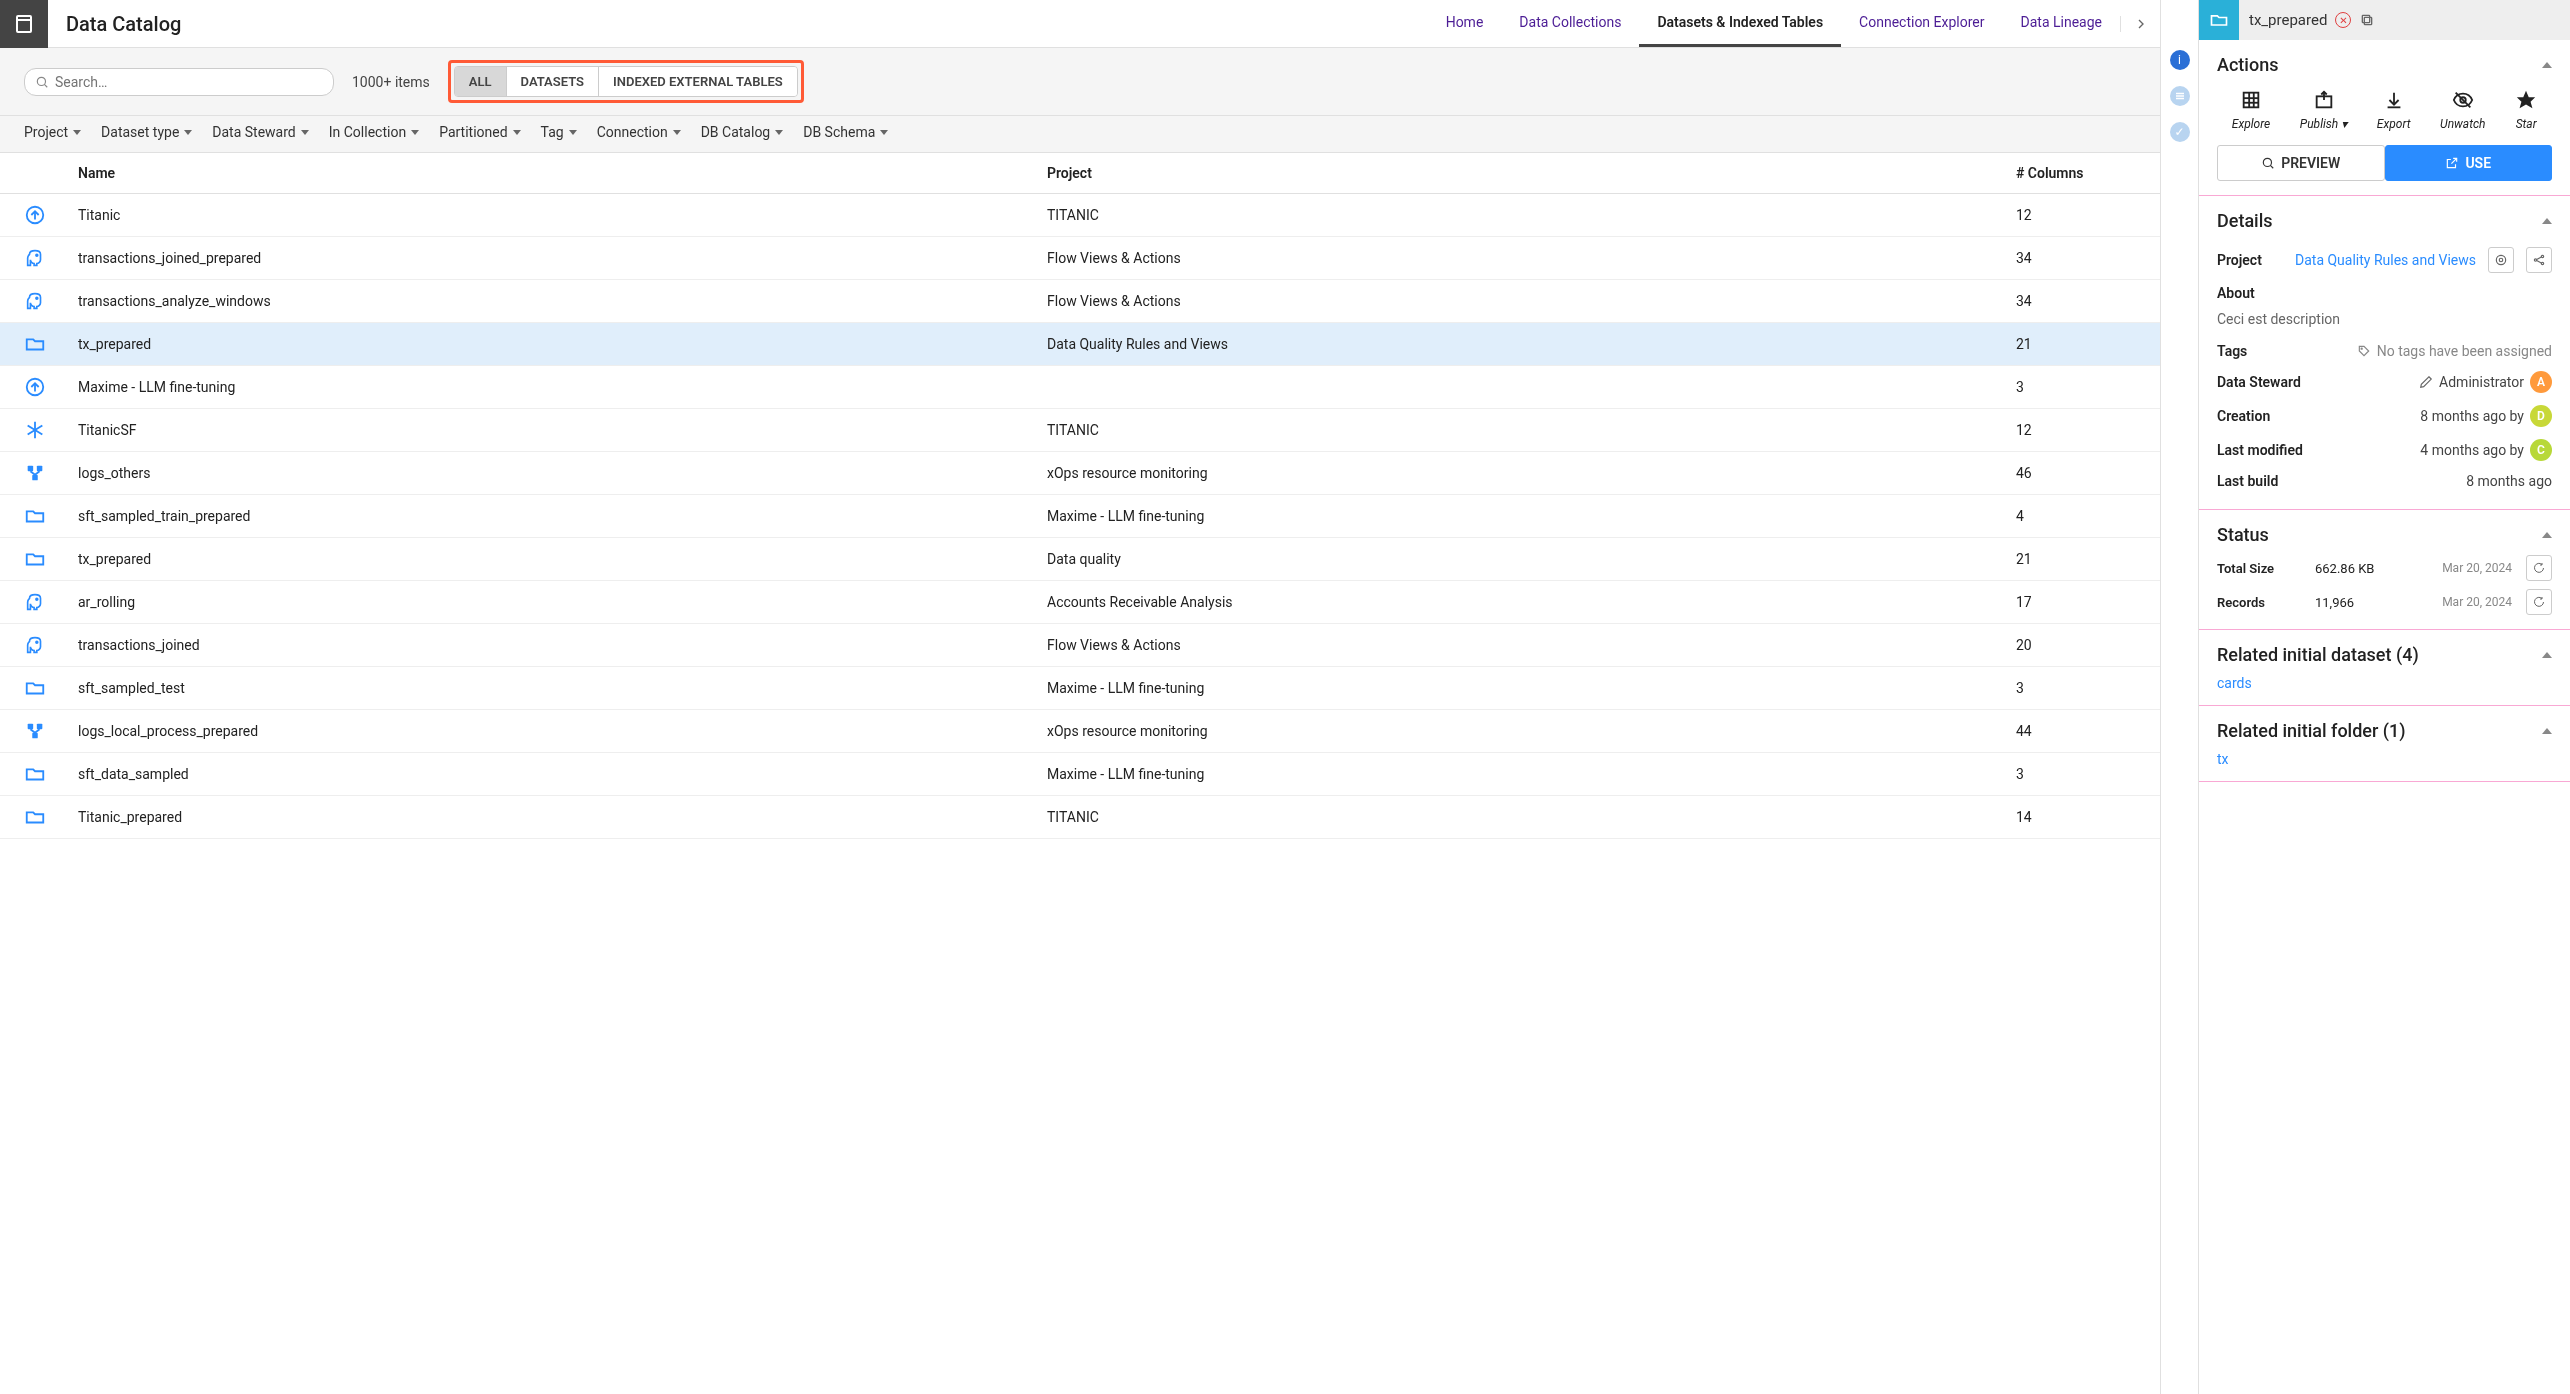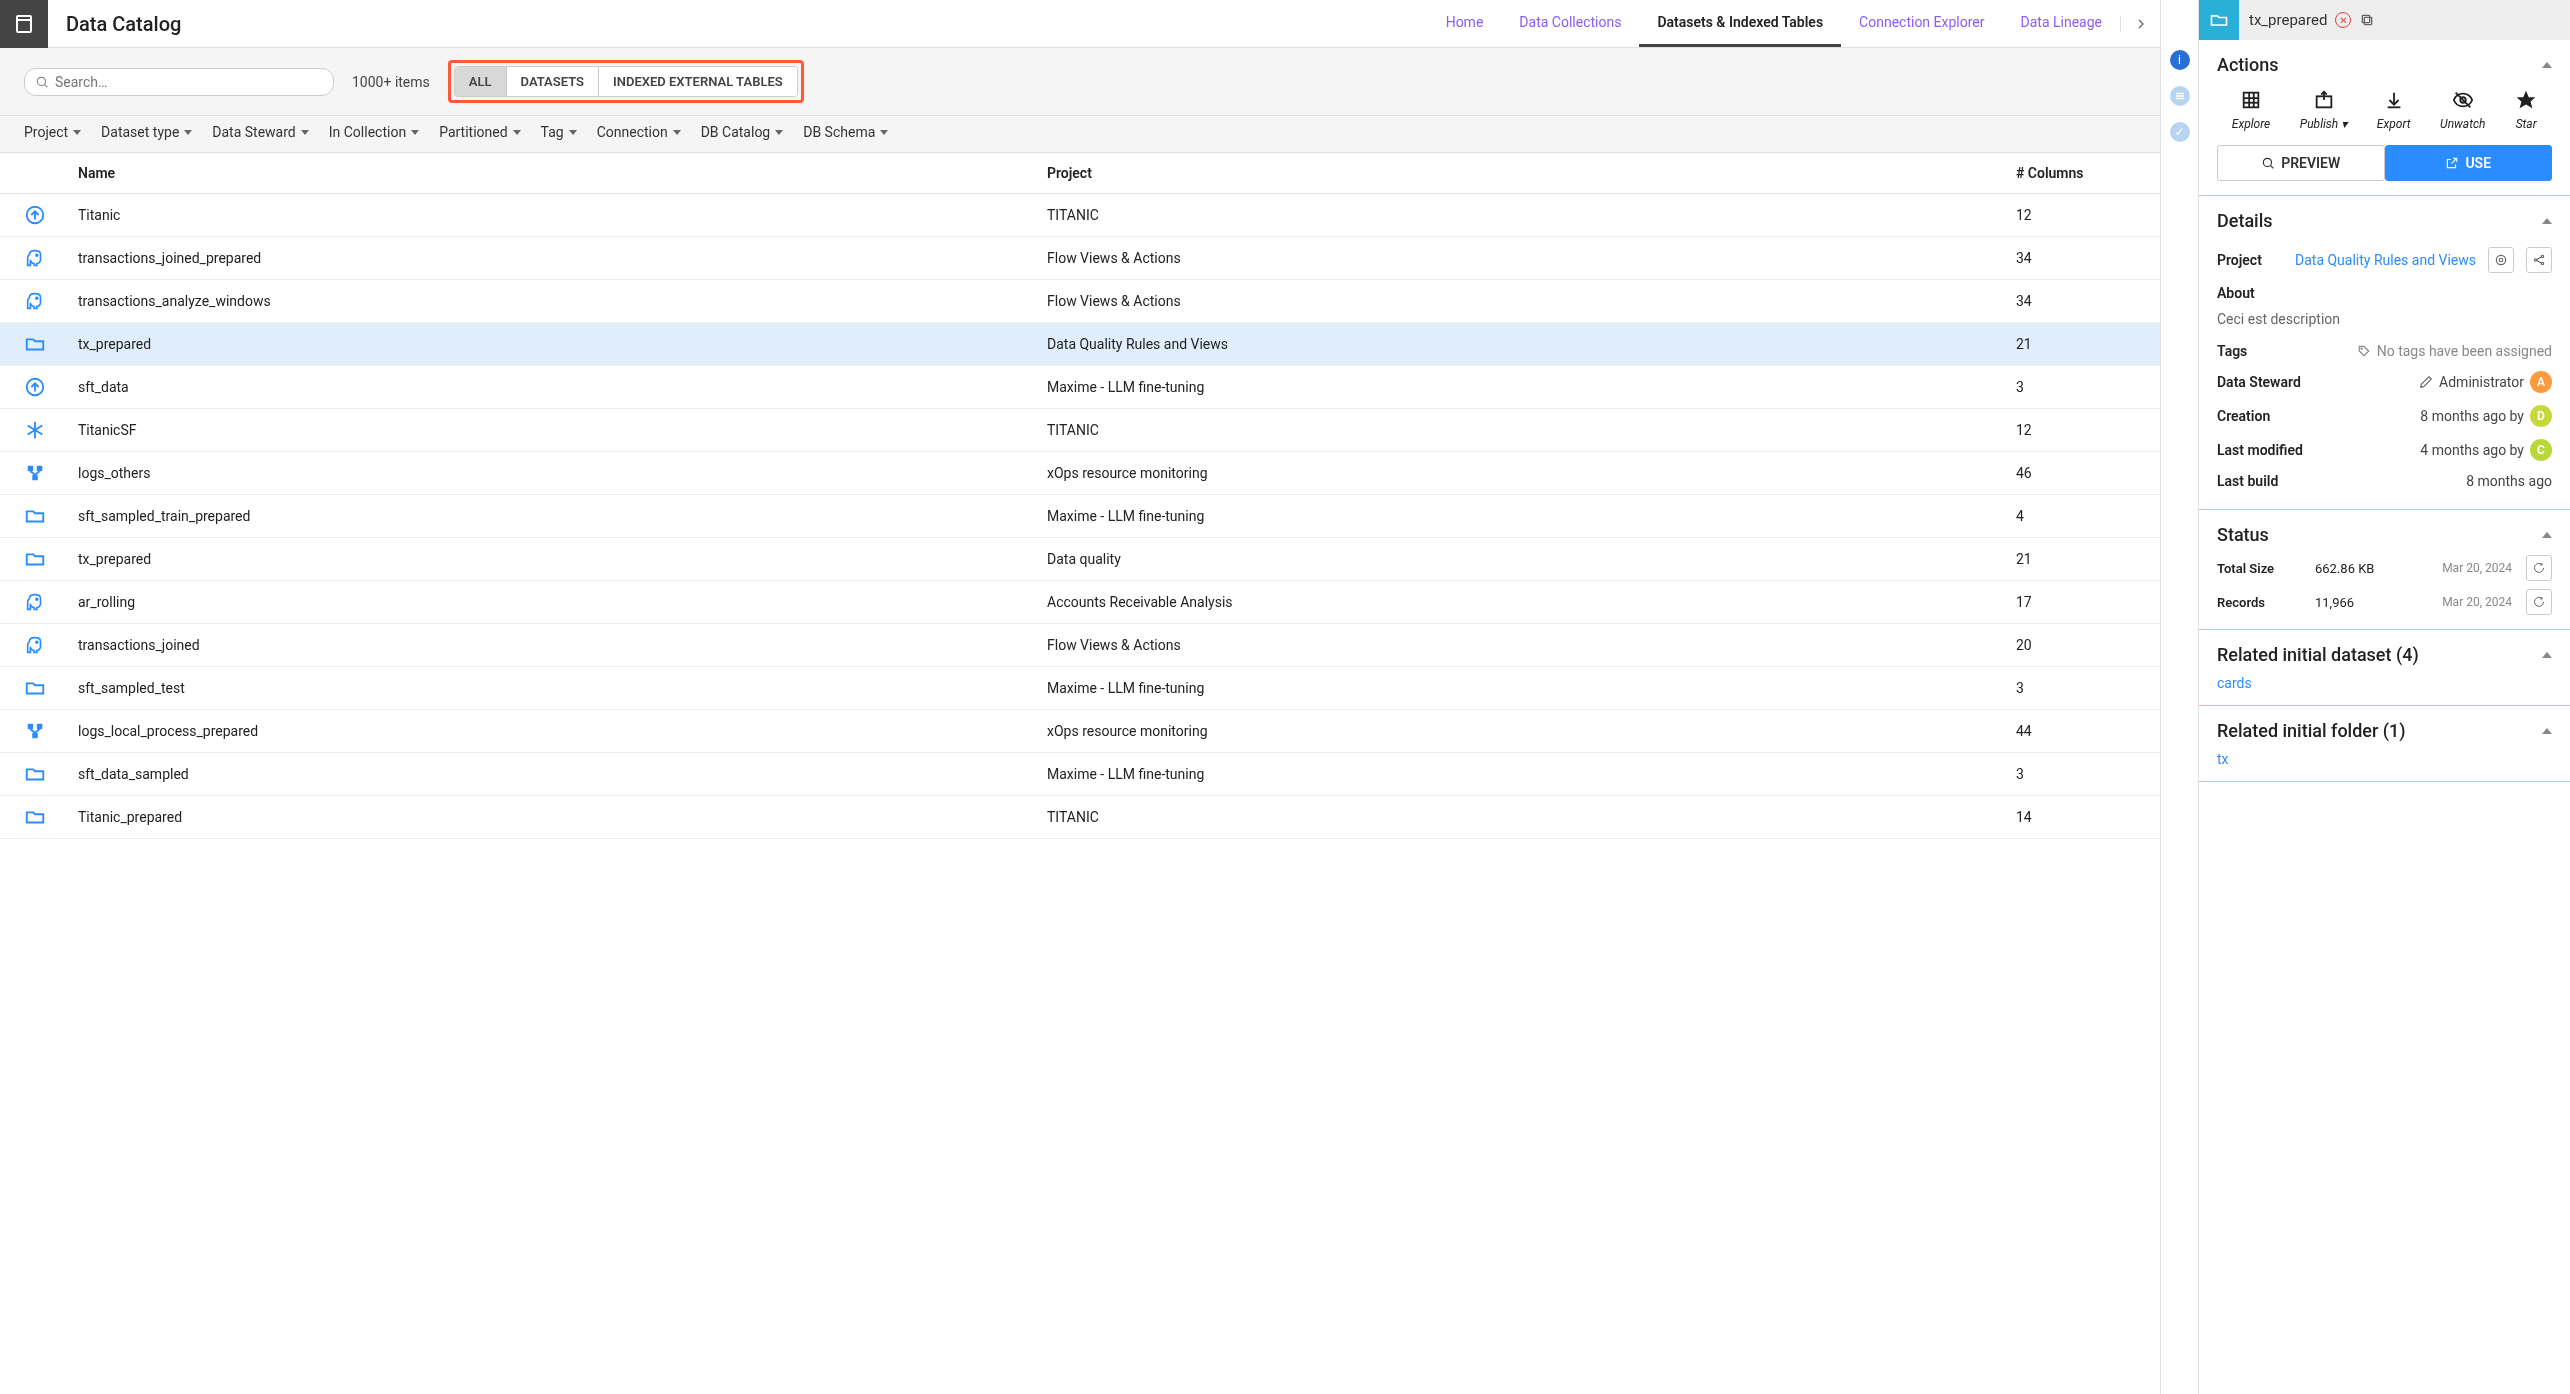--- a/index.html
+++ b/index.html
@@ -4,21 +4,21 @@
 <style>
 * { box-sizing: border-box; margin: 0; padding: 0; font-family: -apple-system, BlinkMacSystemFont, "Segoe UI", Roboto, sans-serif; }
 body { background: #fff; color: #222; font-size: 14px; overflow: hidden; }
 .app { display: flex; height: 100vh; }
 .main { flex: 1; display: flex; flex-direction: column; min-width: 0; }
 .topbar { display: flex; align-items: center; height: 48px; border-bottom: 1px solid #e0e0e0; }
 .logo-box { width: 48px; height: 48px; background: #444; display: flex; align-items: center; justify-content: center; }
 .logo-box svg { width: 24px; height: 24px; stroke: #fff; }
 .app-title { font-size: 20px; font-weight: 500; margin-left: 18px; color: #222; }
 .nav-tabs { display: flex; margin-left: auto; height: 100%; align-items: stretch; }
-.nav-tab { padding: 0 18px; display: flex; align-items: center; color: #8b5cf6; font-size: 14px; cursor: pointer; border-bottom: 3px solid transparent; }
+.nav-tab { padding: 0 18px; display: flex; align-items: center; color: #4c1d95; font-size: 14px; cursor: pointer; border-bottom: 3px solid transparent; }
 .nav-tab.active { color: #222; font-weight: 600; border-bottom-color: #444; }
 .collapse-btn { width: 40px; display: flex; align-items: center; justify-content: center; border-left: 1px solid #e0e0e0; cursor: pointer; }
 .filterbar { background: #f5f5f5; padding: 12px 24px; display: flex; align-items: center; gap: 18px; border-bottom: 1px solid #e0e0e0; }
 .search-wrap { display: flex; align-items: center; background: #fff; border: 1px solid #ccc; border-radius: 12px; padding: 5px 10px; width: 310px; }
 .search-wrap input { border: none; outline: none; flex: 1; font-size: 14px; margin-left: 6px; }
 .item-count { color: #444; font-size: 14px; }
 .type-filter { display: inline-flex; border: 3px solid #ff5a36; border-radius: 4px; padding: 3px; }
 .type-filter-inner { display: flex; border: 1px solid #ccc; border-radius: 4px; overflow: hidden; }
 .type-btn { padding: 7px 14px; font-size: 13px; font-weight: 600; color: #444; background: #fff; cursor: pointer; border-right: 1px solid #ccc; }
 .type-btn:last-child { border-right: none; }
@@ -203,21 +203,20 @@
             <div class="col-cols">21</div>
           </div>
           <div class="row">
             <div class="icon-cell">
               <svg viewBox="0 0 24 24" fill="none" stroke="#2a8cff" stroke-width="2">
                 <circle cx="12" cy="12" r="9"></circle>
                 <polyline points="8 12 12 8 16 12"></polyline>
                 <line x1="12" y1="8" x2="12" y2="17"></line>
               </svg>
             </div>
-            <div class="col-name">sft_data</div>
             <div class="col-project">Maxime - LLM fine-tuning</div>
             <div class="col-cols">3</div>
           </div>
           <div class="row">
             <div class="icon-cell">
               <svg viewBox="0 0 24 24" fill="none" stroke="#2a8cff" stroke-width="2">
                 <line x1="12" y1="3" x2="12" y2="21"></line>
                 <line x1="4" y1="7" x2="20" y2="17"></line>
                 <line x1="4" y1="17" x2="20" y2="7"></line>
               </svg>

